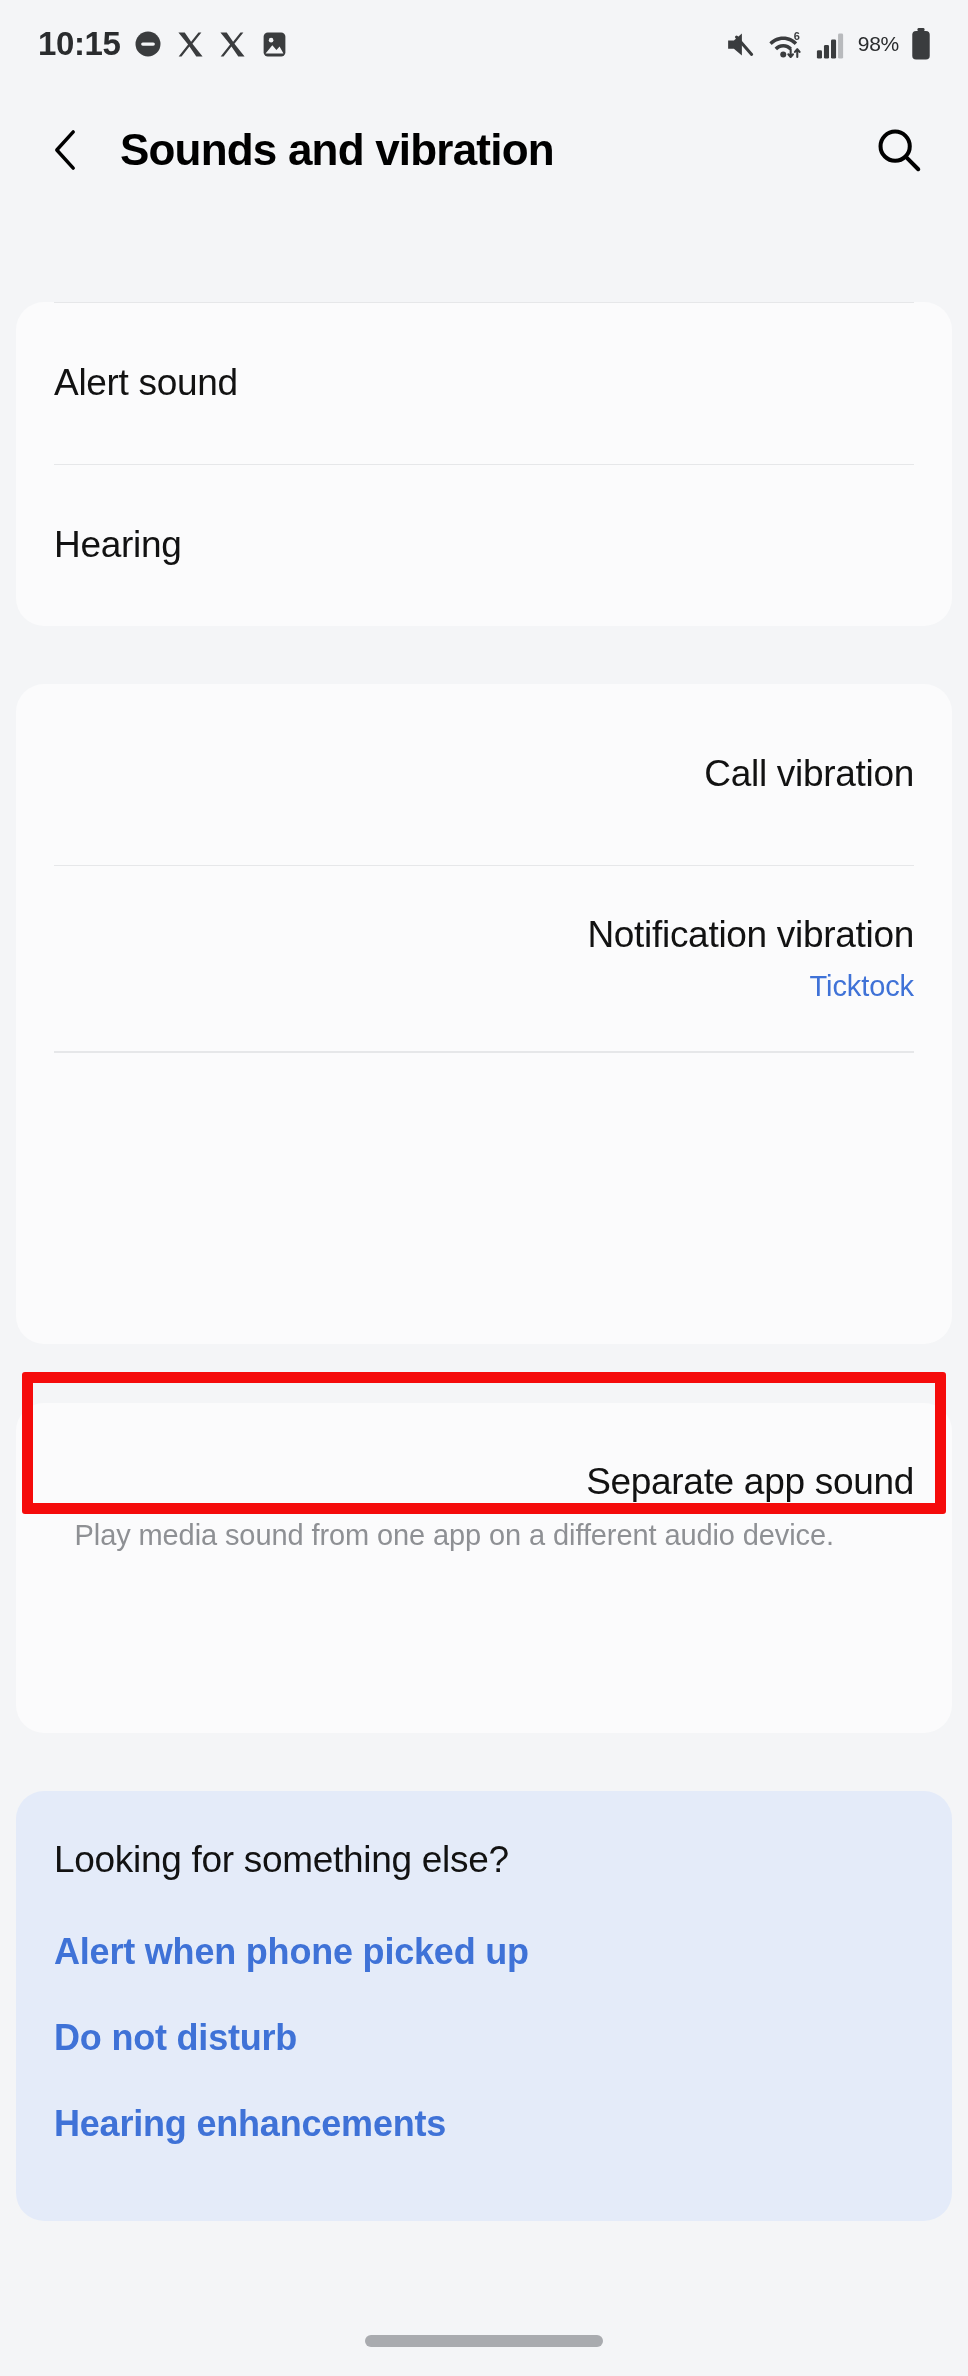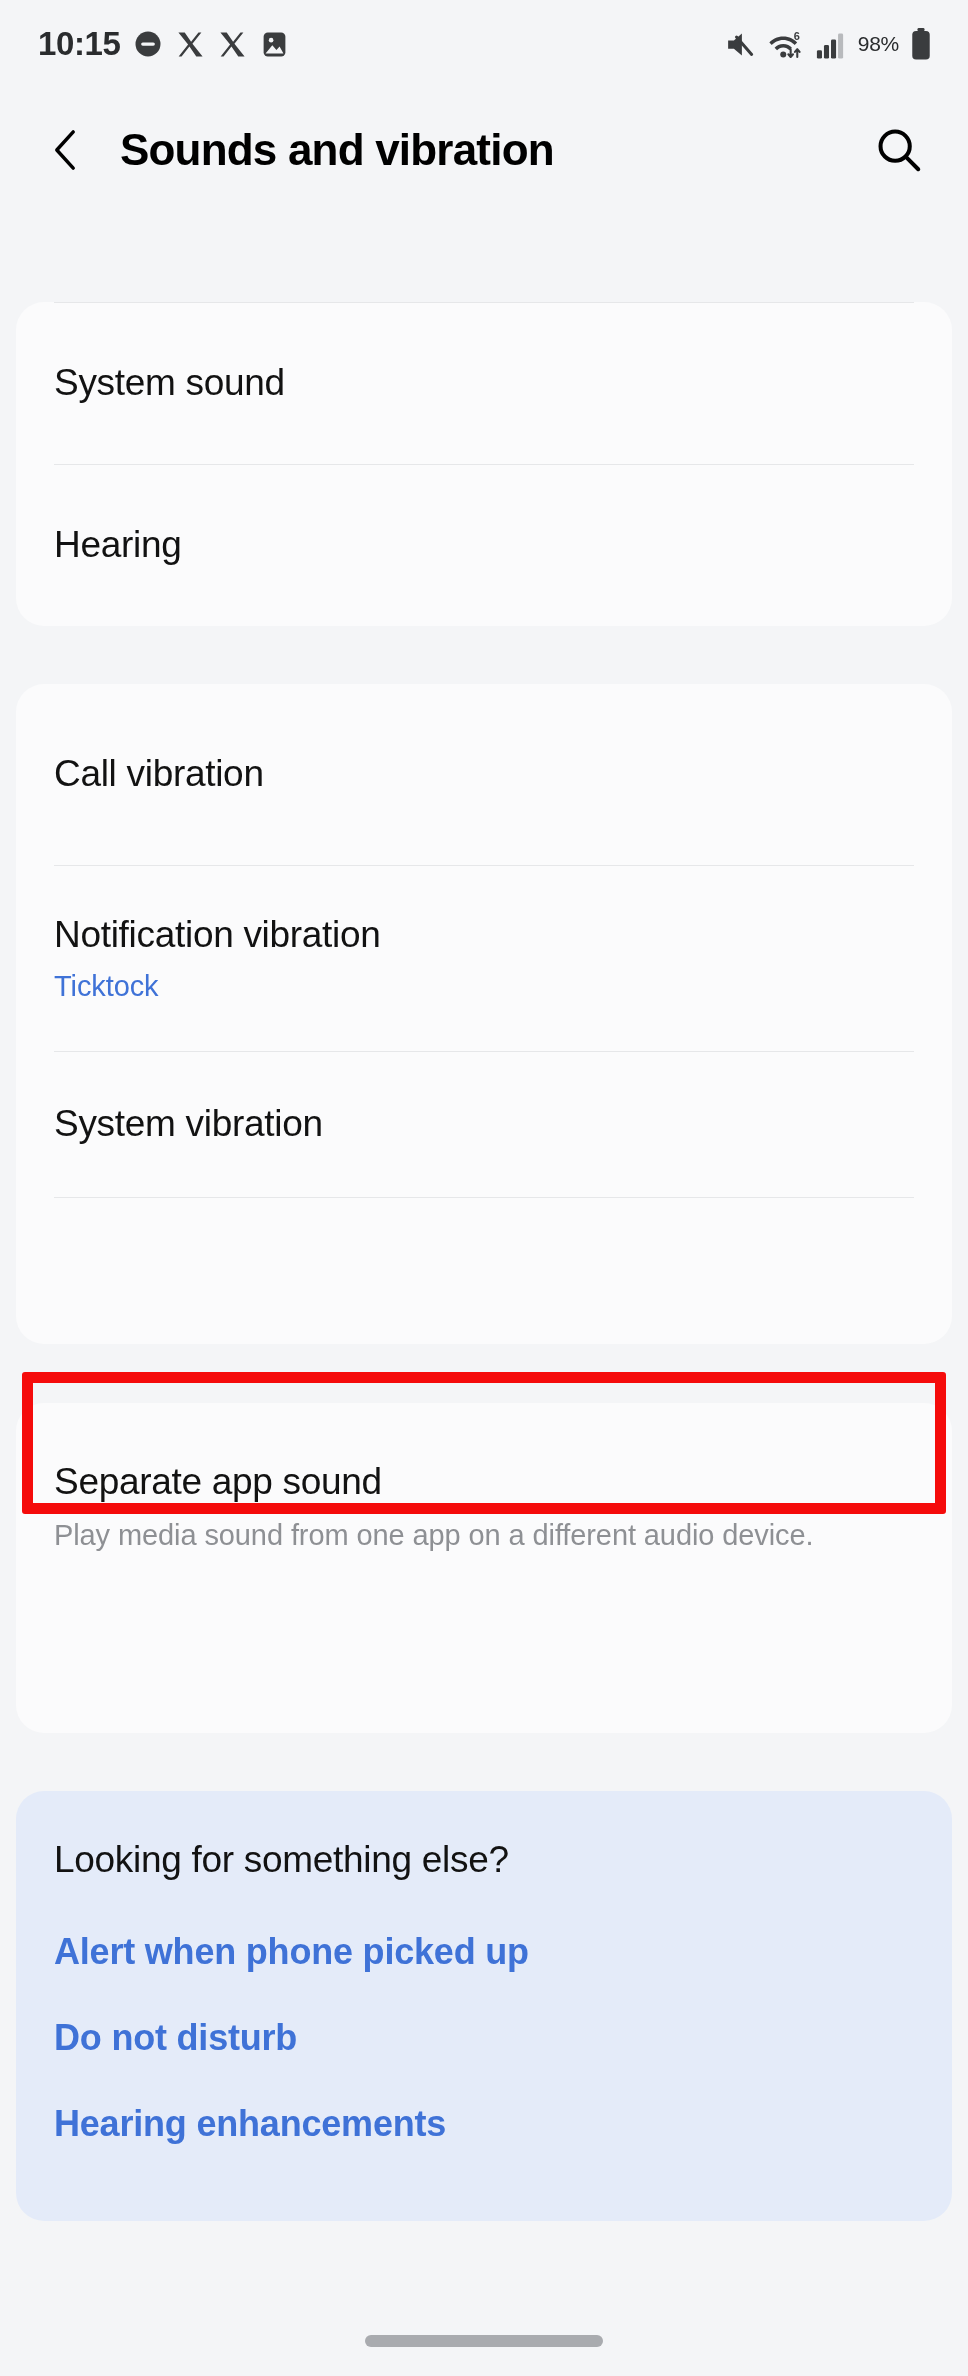--- a/index.html
+++ b/index.html
@@ -100,21 +100,21 @@
     bottom: 0;
   }
 
   .card {
     position: relative;
     margin: 0 16px;
     background: #fbfbfc;
     border-radius: 28px;
     overflow: hidden;
   }
-  .card + .card { margin-top: 0; }
+  .card + .card { margin-top: 0; text-align: right; }
 
   .row {
     position: relative;
     padding: 0 38px;
     display: flex;
     flex-direction: column;
     justify-content: center;
   }
   .row-title {
     font-size: 37px;
@@ -262,41 +262,38 @@
         <line x1="16.6" y1="16.6" x2="23" y2="23" stroke="#000" stroke-width="2.1" stroke-linecap="round"></line>
       </svg>
     </div>
   </div>
 
   <div class="content">
 
     <div class="card" style="height:324px; margin-top:90px;">
       <div class="divider" style="position:absolute; top:0; left:38px; right:38px; margin:0;"></div>
       <div class="row" style="height:162px;">
-        <div class="row-title">System sound</div>
+        <div class="row-title">Alert sound</div>
       </div>
       <div class="divider"></div>
       <div class="row" style="height:161px;">
         <div class="row-title">Hearing</div>
       </div>
     </div>
 
     <div class="card" style="height:660px; margin-top:58px;">
       <div class="row" style="height:181px;">
         <div class="row-title">Call vibration</div>
       </div>
       <div class="divider"></div>
       <div class="row" style="height:185px;">
         <div class="row-title">Notification vibration</div>
         <div class="row-sub">Ticktock</div>
       </div>
       <div class="divider"></div>
-      <div class="row" style="height:145px;">
-        <div class="row-title">System vibration</div>
-      </div>
       <div class="divider"></div>
     </div>
 
     <div class="card" style="height:330px; margin-top:59px;">
       <div class="row" style="height:194px; padding-top:14px;">
         <div class="row-title">Separate app sound</div>
         <div class="row-desc">Play media sound from one app on a different audio device.</div>
       </div>
     </div>
 

